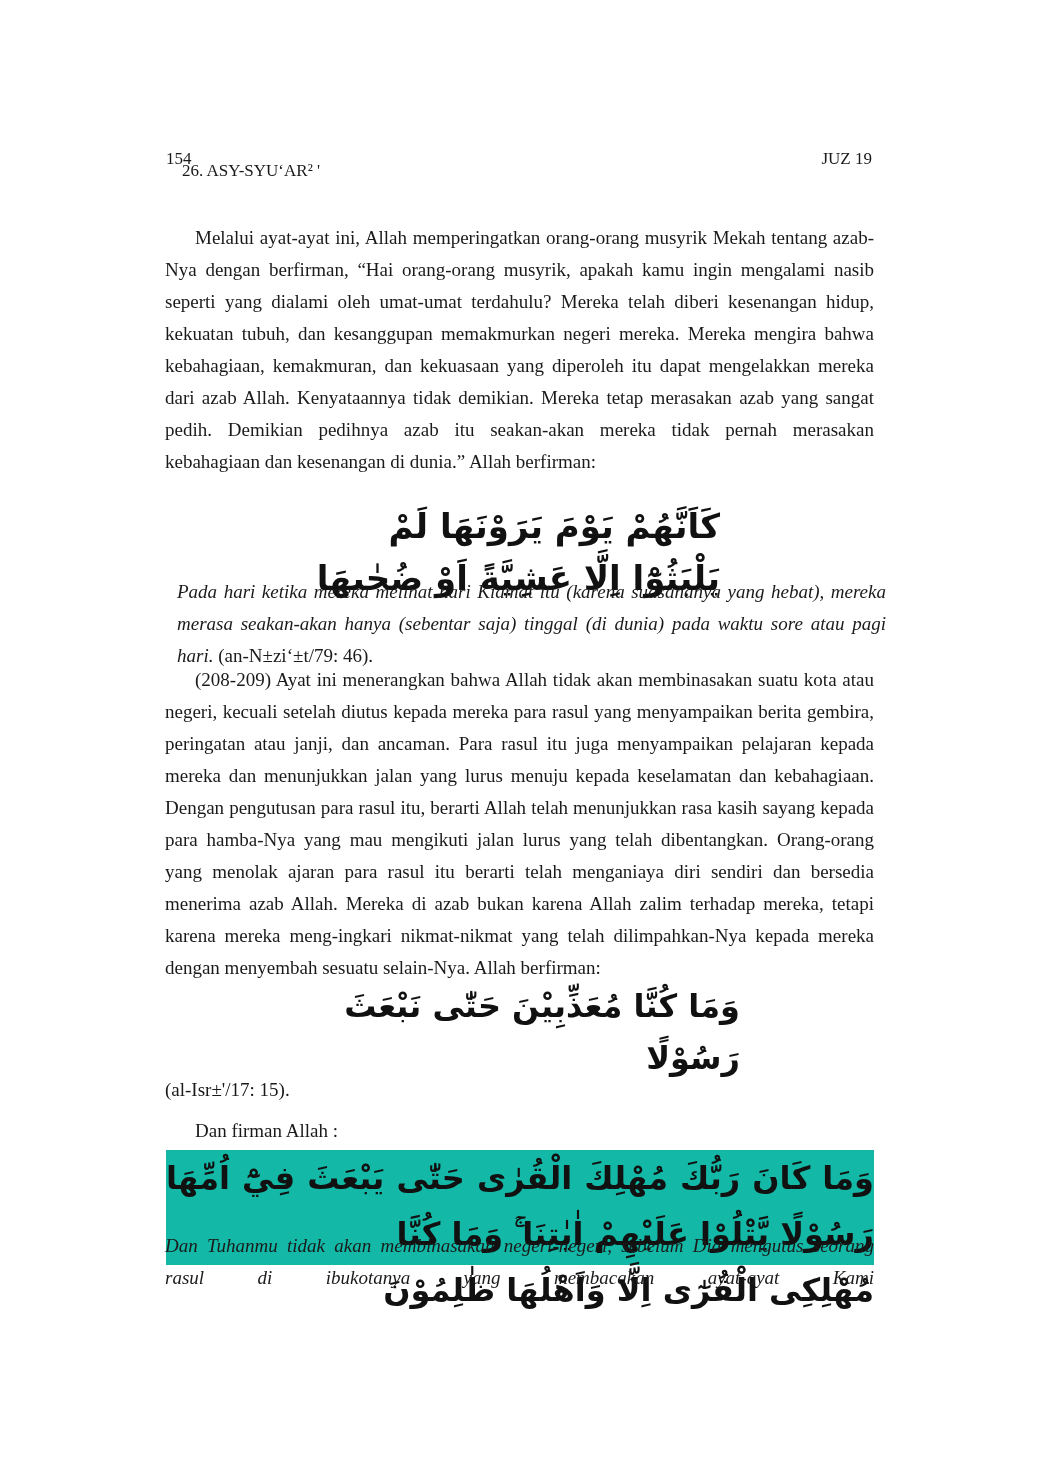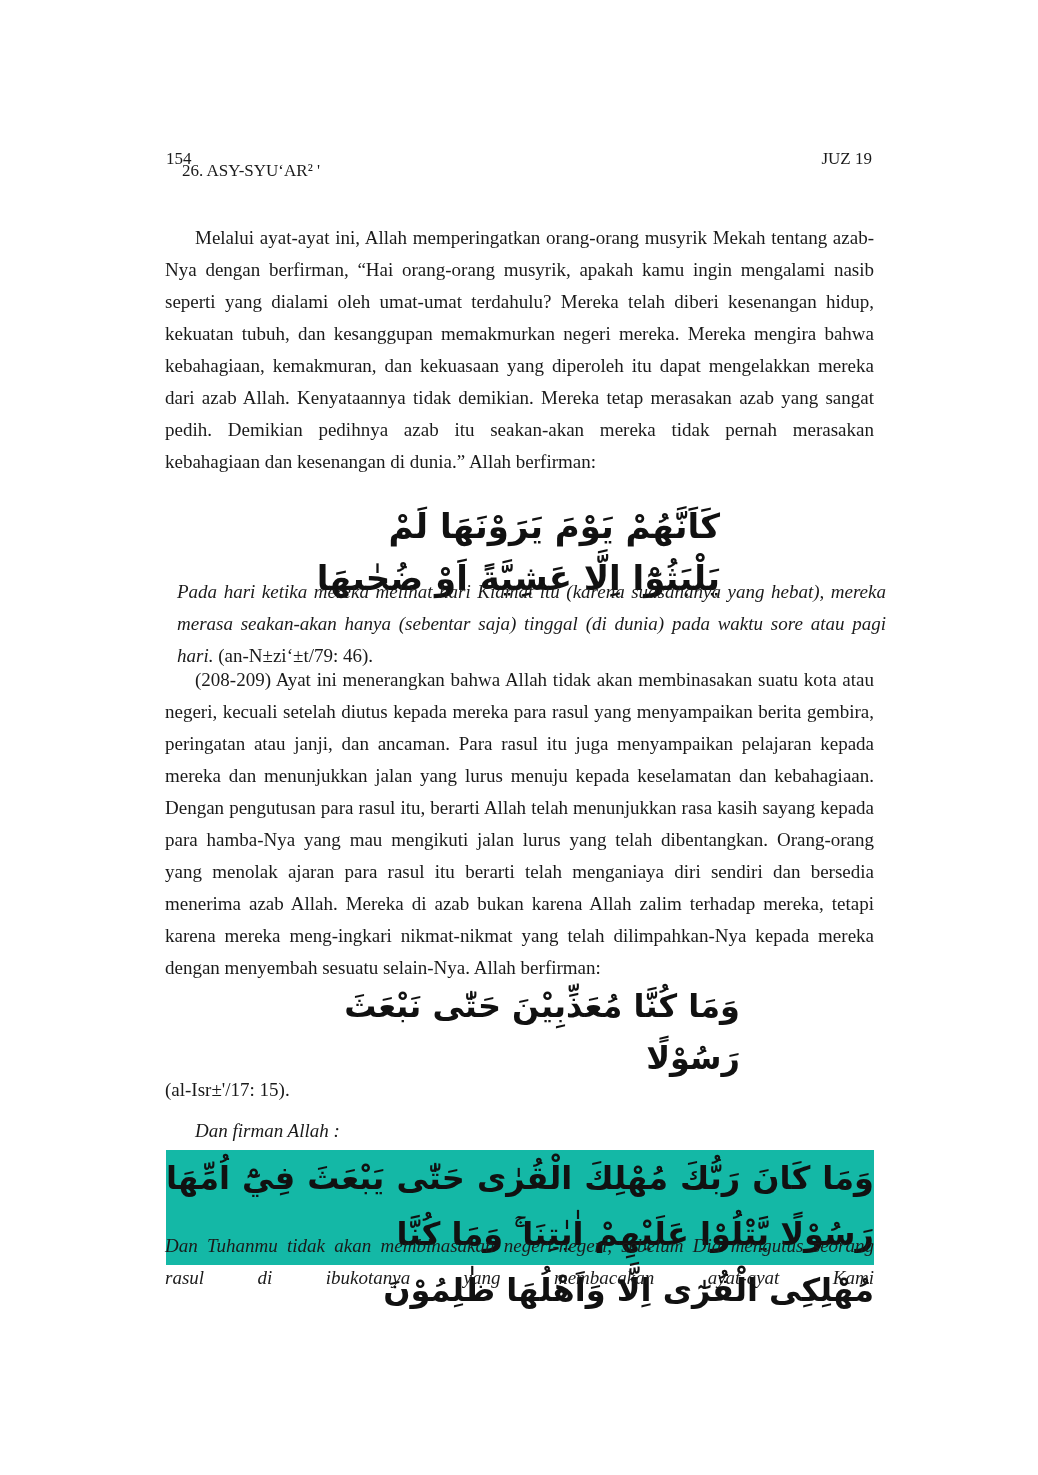--- a/index.html
+++ b/index.html
@@ -55,20 +55,20 @@
 <div class="arabic a1">كَاَنَّهُمْ يَوْمَ يَرَوْنَهَا لَمْ يَلْبَثُوْٓا اِلَّا عَشِيَّةً اَوْ ضُحٰىهَا</div>
 
 <p class="para ital" style="top:564px; margin:12px;"><span>Pada hari ketika mereka melihat hari Kiamat itu (karena suasananya yang hebat), mereka merasa seakan-akan hanya (sebentar saja) tinggal (di dunia) pada waktu sore atau pagi hari.</span> <span class="ref">(an-N±zi‘±t/79: 46).</span></p>
 
 <p class="para indent" style="top:664px; margin:0;">(208-209) Ayat ini menerangkan bahwa Allah tidak akan membinasakan suatu kota atau negeri, kecuali setelah diutus kepada mereka para rasul yang menyampaikan berita gembira, peringatan atau janji, dan ancaman. Para rasul itu juga menyampaikan pelajaran kepada mereka dan menunjukkan jalan yang lurus menuju kepada keselamatan dan kebahagiaan. Dengan pengutusan para rasul itu, berarti Allah telah menunjukkan rasa kasih sayang kepada para hamba-Nya yang mau mengikuti jalan lurus yang telah dibentangkan. Orang-orang yang menolak ajaran para rasul itu berarti telah menganiaya diri sendiri dan bersedia menerima azab Allah. Mereka di azab bukan karena Allah zalim terhadap mereka, tetapi karena mereka meng-ingkari nikmat-nikmat yang telah dilimpahkan-Nya kepada mereka dengan menyembah sesuatu selain-Nya. Allah berfirman:</p>
 
 <div class="arabic a2">وَمَا كُنَّا مُعَذِّبِيْنَ حَتّٰى نَبْعَثَ رَسُوْلًا</div>
 
 <p class="para ital" style="top:1042px; margin:0;"><br><span class="ref">(al-Isr±'/17: 15).</span></p>
 
-<p class="para indent" style="top:1115px; margin:0;font-style:italic;">Dan firman Allah :</p>
+<p class="para indent" style="top:1115px; margin:0;">Dan firman Allah :</p>
 
 <div class="arabic a3">
   <span>وَمَا كَانَ رَبُّكَ مُهْلِكَ الْقُرٰى حَتّٰى يَبْعَثَ فِيْٓ اُمِّهَا رَسُوْلًا يَّتْلُوْا عَلَيْهِمْ اٰيٰتِنَا ۚ وَمَا كُنَّا</span>
   <span class="l2">مُهْلِكِى الْقُرٰٓى اِلَّا وَاَهْلُهَا ظٰلِمُوْنَ</span>
 </div>
 
 <p class="para ital" style="top:1230px; margin:0; text-align-last: justify;">Dan Tuhanmu tidak akan membinasakan negeri-negeri, sebelum Dia mengutus seorang rasul di ibukotanya yang membacakan ayat-ayat Kami</p>
 
 </body></html>

